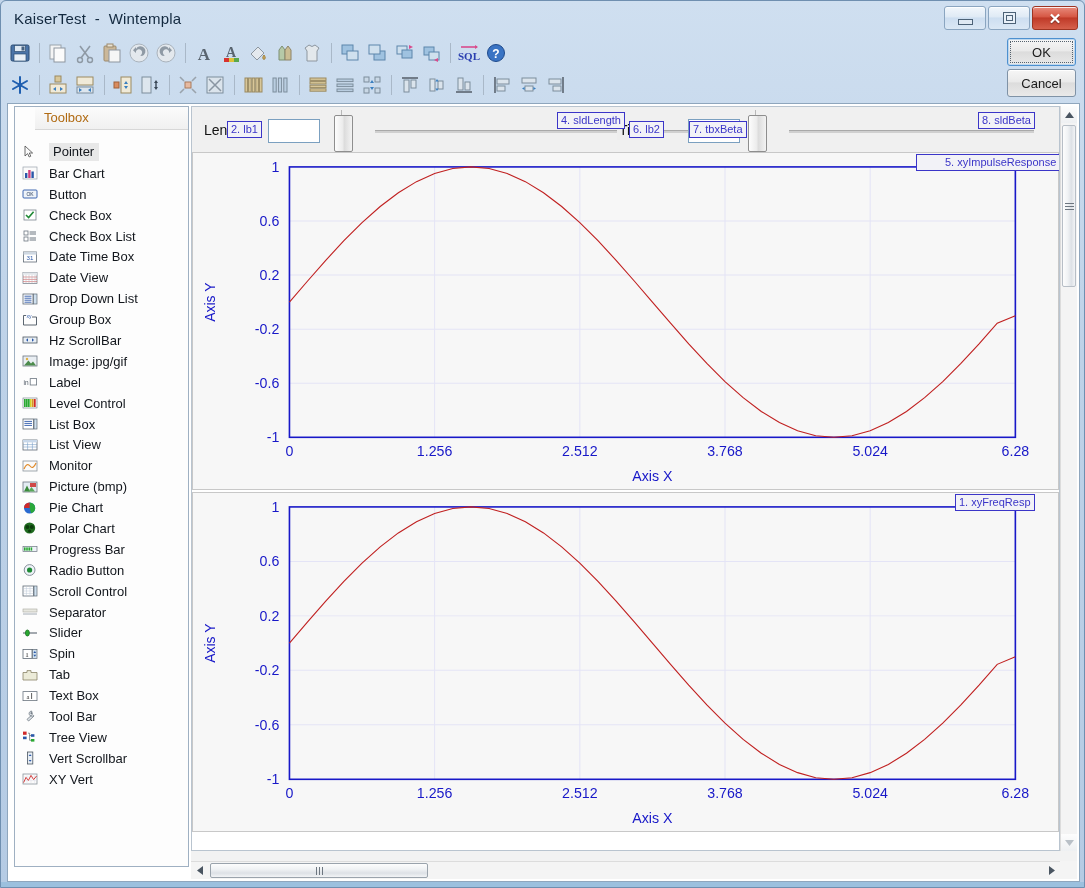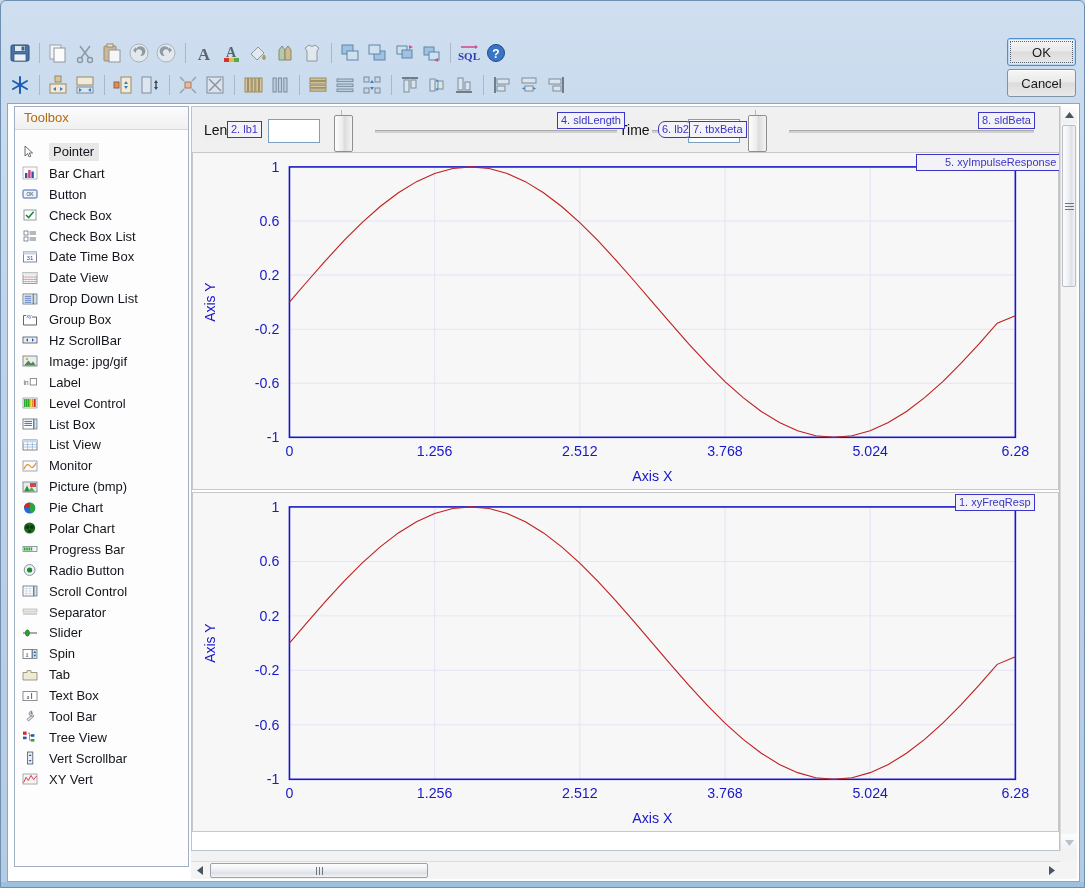--- a/index.html
+++ b/index.html
@@ -68,21 +68,21 @@
   .okbtn .inner{position:absolute;left:2px;right:2px;top:2px;bottom:2px;border:1px dotted #55626e;}
   .cancelbtn{top:68px;}
   
   .client{
     position:absolute;left:6px;top:102px;width:1073px;height:779px;
     background:#ffffff;border:1px solid #8fa6bd;box-sizing:border-box;
   }
   
   .toolbox{
     position:absolute;left:6px;top:2px;width:175px;height:761px;
-    background:#fdfdfd;border:1px solid #9fb0c2;box-sizing:border-box;
+    background:#fdfdfd;border:1px solid #9fb0c2;box-sizing:border-box;padding-left:20px;
   }
   .toolbox-header{
     height:22px;line-height:22px;padding-left:9px;
     font-size:13px;color:#b06a12;
     background:linear-gradient(to bottom,#fbfbfb,#f0f0f0);
     border-bottom:1px solid #d7d7d7;
   }
   .tool-list{position:absolute;left:0;right:0;top:23px;bottom:0;overflow:hidden;margin-top:12px;}
   .tool-item{
     height:20.9px;display:flex;align-items:center;padding-left:6px;
@@ -168,20 +168,34 @@
   .grip-h{display:flex;gap:2px;}
   .grip-h div{width:1px;height:8px;background:#6d7680;}
   .corner{position:absolute;right:0;bottom:0;width:17px;height:18px;background:#f4f4f4;}
   .statusstrip{position:absolute;left:0;right:0;bottom:0;height:5px;background:#9cc0de;}
 </style>
 </head>
 <body>
 
 <div class="window">
 
+  <div class="titlebar">
+    <div class="title-text">KaiserTest  -  Wintempla</div>
+    <div class="winbtns">
+      <div class="winbtn">
+        <div class="glyph-min"></div>
+      </div>
+      <div class="winbtn">
+        <div class="glyph-max"></div>
+      </div>
+      <div class="winbtn close">
+        <span class="glyph-close">✕</span>
+      </div>
+    </div>
+  </div>
 
   <div class="toolbar-area">
     <div class="tbrow r1">
       <div class="tbtn">
         <svg width="22" height="22" viewBox="0 0 22 22">
           <rect x="2" y="3" width="18" height="16" rx="1.5" fill="#4b74a8" stroke="#2d4d73"></rect>
           <rect x="5.5" y="3.5" width="11" height="6" fill="#dfe9f3" stroke="#2d4d73" stroke-width=".7"></rect>
           <rect x="12.5" y="4.5" width="3" height="4" fill="#46617f"></rect>
           <rect x="5" y="12" width="12" height="7" fill="#e9f0f7" stroke="#2d4d73" stroke-width=".7"></rect>
         </svg>
@@ -832,21 +846,21 @@
           <div class="ctl-textbox" style="left:76px;top:12px;width:52px;height:24px;"></div>
           <div class="ctl-slider" style="left:137px;top:2px;width:425px;height:41px;">
             <div class="slider-tickmark"></div>
             <div class="slider-tickmark b"></div>
             <div class="slider-track"></div>
             <div class="slider-thumb"></div>
           </div>
           <div class="tag" style="left:365px;top:5px;">4. sldLength</div>
 
           <div class="ctl-label" style="left:425px;top:13px;">Time</div>
-          <div class="tag" style="left:466px;top:14px;border-radius:7px;">6. lb2</div>
+          <div class="tag" style="left:437px;top:14px;">6. lb2</div>
           <div class="ctl-textbox" style="left:496px;top:12px;width:52px;height:24px;"></div>
           <div class="tag" style="left:497px;top:14px;text-align:right;">7. tbxBeta</div>
           <div class="ctl-slider" style="left:551px;top:2px;width:299px;height:41px;">
             <div class="slider-tickmark"></div>
             <div class="slider-tickmark b"></div>
             <div class="slider-track"></div>
             <div class="slider-thumb"></div>
           </div>
           <div class="tag" style="left:786px;top:5px;">8. sldBeta</div>
         </div>

